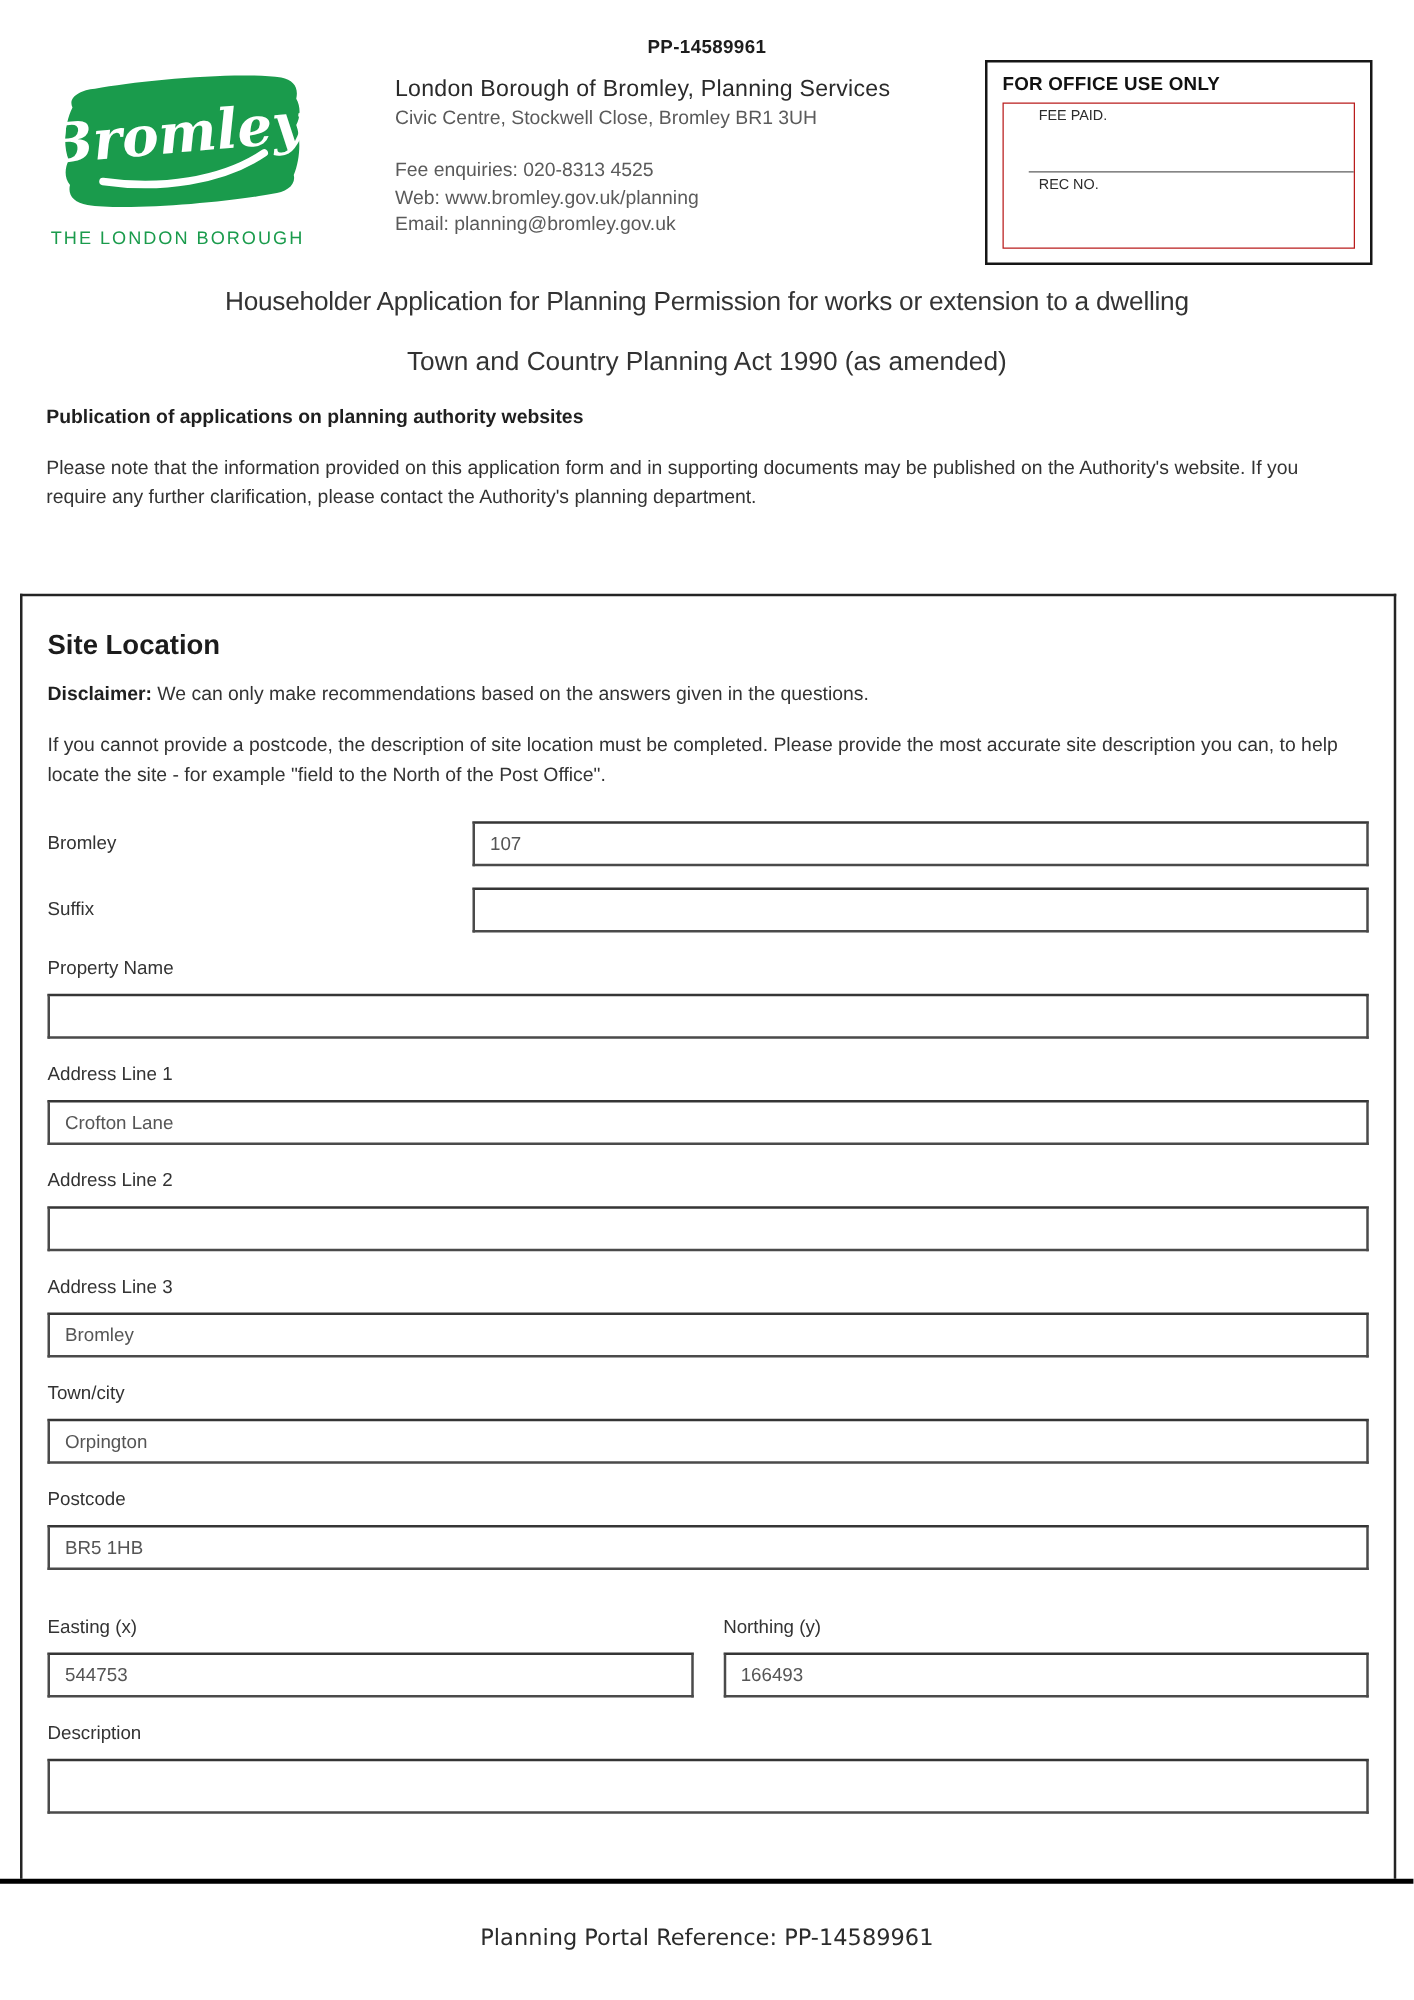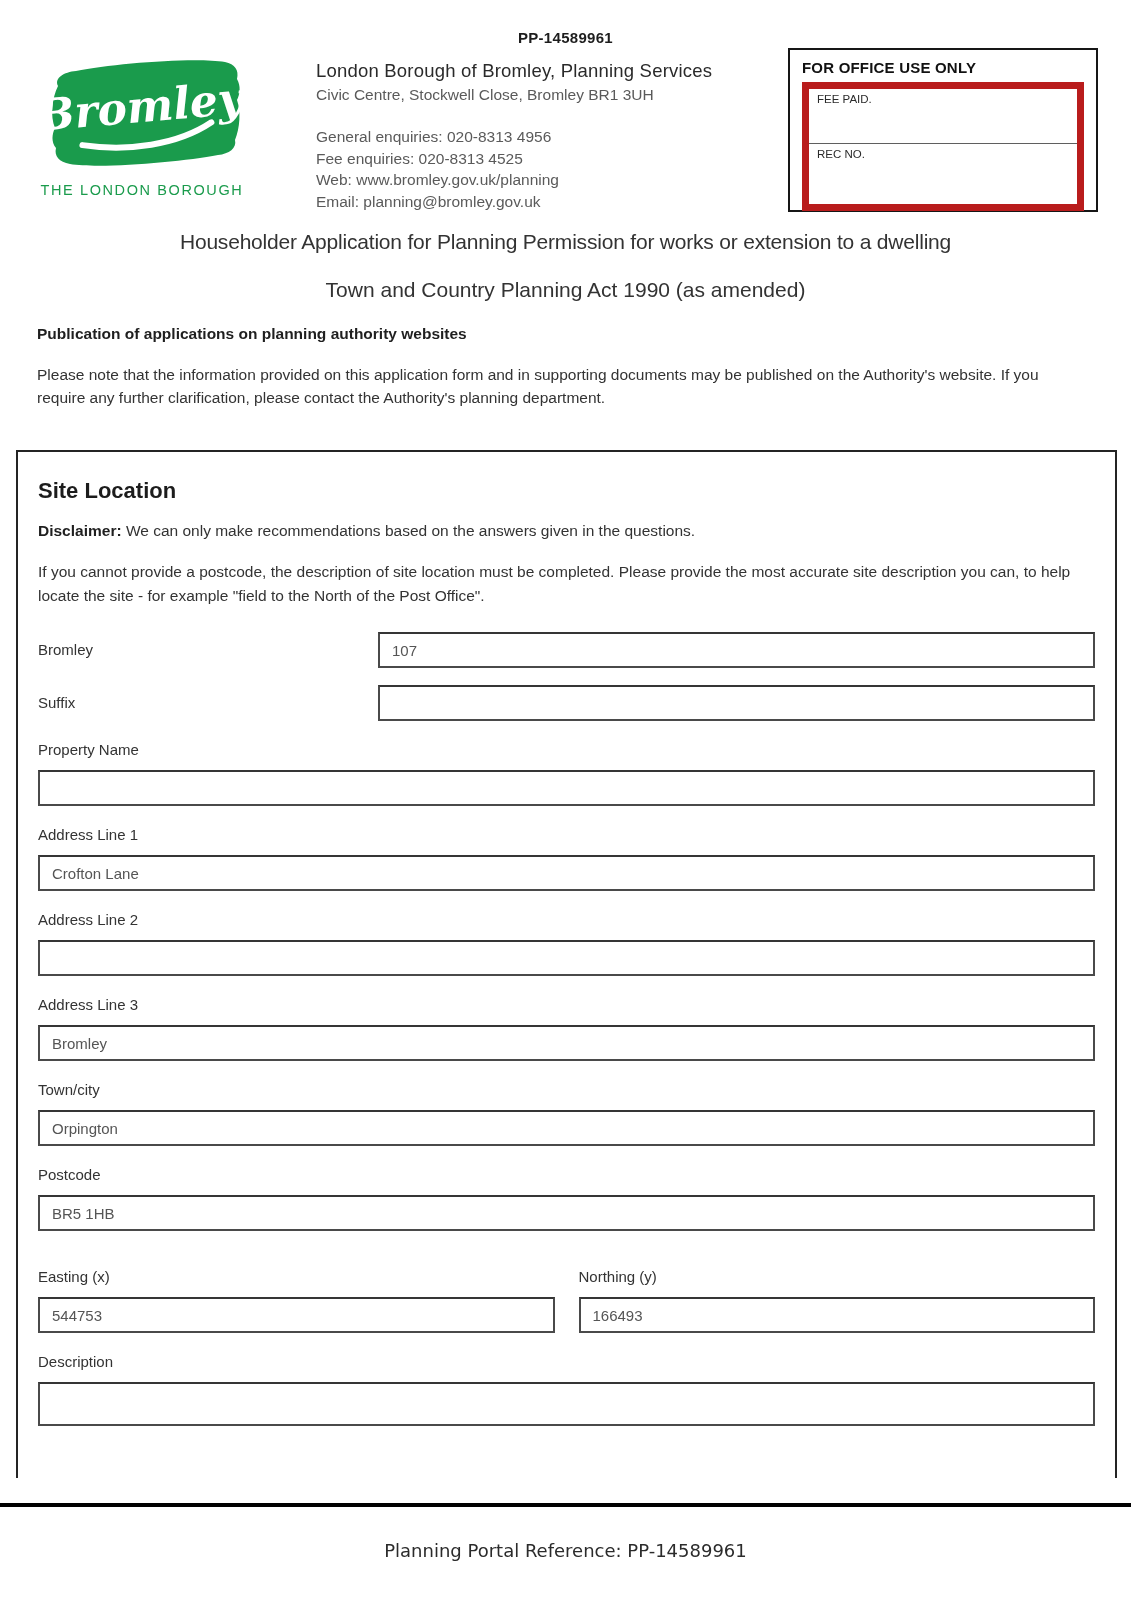--- a/index.html
+++ b/index.html
@@ -29,21 +29,21 @@
   .authority { font-size: 18.5px; color: #2a2a2a; letter-spacing: 0.2px; }
   .head-addr { font-size: 15.5px; color: #5a5a5a; margin-top: 4px; }
   .head-contacts { margin-top: 22px; font-size: 15.5px; color: #5a5a5a; line-height: 1.4; }
   .head-contacts div { white-space: nowrap; }
 
   .office-box {
     position: absolute; left: 788px; top: 48px; width: 310px; height: 164px;
     border: 2px solid #161616; padding: 9px 12px 8px; background: #fff;
   }
   .office-title { font-size: 15px; font-weight: bold; color: #111; letter-spacing: 0.2px; }
-  .office-inner { margin-top: 6px; border: 7px solid #b91c1c; }
+  .office-inner { margin-top: 6px; border: 1px solid #b91c1c; padding-left: 20px; }
   .office-cell { padding: 4px 8px; font-size: 11.5px; color: #2b2b2b; }
   .office-cell.fee { height: 54px; }
   .office-cell.rec { height: 61px; border-top: 1px solid #5f5f5f; }
 
   
   .main-title {
     position: absolute; top: 230px; left: 0; width: 100%;
     text-align: center; font-size: 21px; color: #333; letter-spacing: -0.2px;
   }
   .sub-title {
@@ -54,21 +54,21 @@
     position: absolute; left: 37px; top: 325px;
     font-size: 15.5px; font-weight: bold; color: #1f1f1f;
   }
   .pub-note {
     position: absolute; left: 37px; top: 363px; width: 1043px;
     font-size: 15.5px; color: #333; line-height: 1.5;
   }
 
   
   .site-box {
-    position: absolute; left: 16px; top: 450px; width: 1101px; height: 1028px;
+    position: absolute; left: 16px; top: 475px; width: 1101px; height: 1028px;
     border: 2px solid #242424; border-bottom: none;
     padding: 0 20px; background: #fff;
   }
   .site-heading { margin-top: 26px; font-size: 22px; font-weight: bold; color: #1c1c1c; }
   .disclaimer { margin-top: 18px; font-size: 15.5px; color: #333; }
   .disclaimer strong { color: #1f1f1f; }
   .instructions { margin-top: 20px; font-size: 15.5px; color: #333; line-height: 1.55; }
 
   .field-row { margin-top: 24px; display: flex; align-items: center; }
   .field-row.tight { margin-top: 17px; }
@@ -116,21 +116,20 @@
       <text x="99" y="66" font-family="DejaVu Serif, serif" font-style="italic" font-weight="bold" font-size="44" fill="#ffffff" text-anchor="middle" transform="rotate(-5 100 60)">Bromley</text>
       <path d="M40,86 C85,95 135,91 170,70" stroke="#ffffff" stroke-width="6" fill="none" stroke-linecap="round" transform="rotate(-3 100 80)"></path>
     </svg>
     <div class="logo-tagline" style="color:#1a9b4c">THE LONDON BOROUGH</div>
   </div>
 
   <div class="head-center">
     <div class="authority">London Borough of Bromley, Planning Services</div>
     <div class="head-addr">Civic Centre, Stockwell Close, Bromley BR1 3UH</div>
     <div class="head-contacts">
-      <div>General enquiries: 020-8313 4956</div>
       <div>Fee enquiries: 020-8313 4525</div>
       <div>Web: www.bromley.gov.uk/planning</div>
       <div>Email: planning@bromley.gov.uk</div>
     </div>
   </div>
 
   <div class="office-box">
     <div class="office-title">FOR OFFICE USE ONLY</div>
     <div class="office-inner">
       <div class="office-cell fee">

